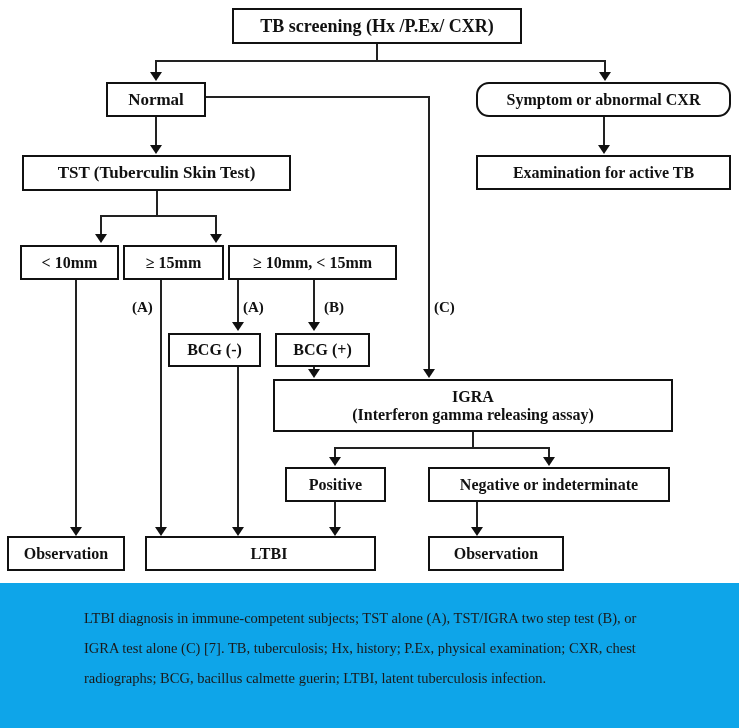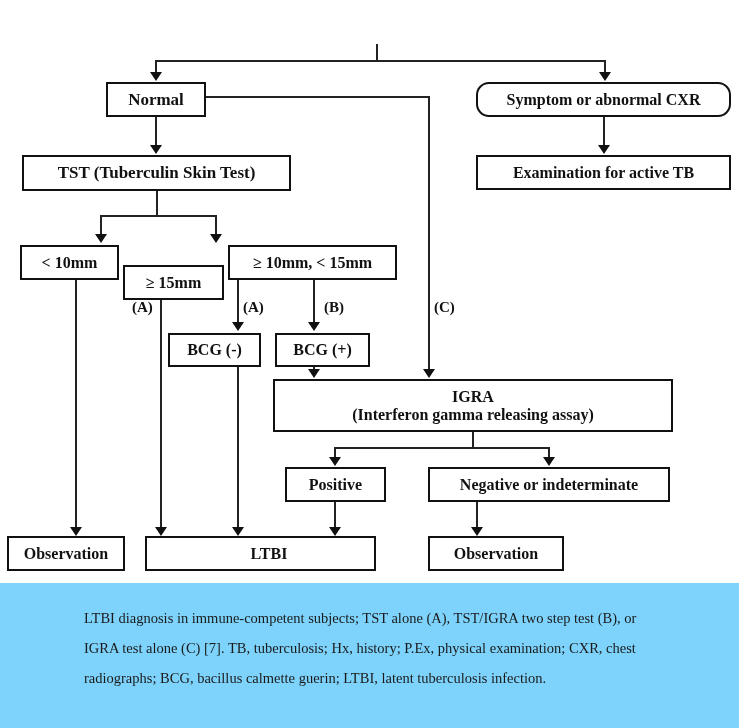--- a/index.html
+++ b/index.html
@@ -33,21 +33,21 @@
     width: 739px;
     height: 583px;
     background: #ffffff;
   }
   .caption-area {
     position: absolute;
     left: 0;
     top: 583px;
     width: 739px;
     height: 145px;
-    background: #7dd3fc;
+    background: #0ea5e9;
   }
 
   
   .node {
     position: absolute;
     box-sizing: border-box;
     border: 2px solid #111111;
     background: #ffffff;
     display: flex;
     align-items: center;
@@ -104,20 +104,23 @@
 </head>
 <body>
 
 <div id="page">
 
   <div class="edge-strip left"></div>
   <div class="edge-strip right"></div>
 
   <div class="diagram-area">
 
+    <div class="node" style="left:232px; top:8px; width:290px; height:36px; font-size:18px;">
+      <span>TB screening (Hx /P.Ex/ CXR)</span>
+    </div>
 
     <div class="node" style="left:106px; top:82px; width:100px; height:35px; font-size:17px;">
       <span>Normal</span>
     </div>
 
     <div class="node" style="left:476px; top:82px; width:255px; height:35px; font-size:16px;border-radius:13px;">
       <span>Symptom or abnormal CXR</span>
     </div>
 
     <div class="node" style="left:22px; top:155px; width:269px; height:36px; font-size:17px;justify-content:center;">
@@ -125,21 +128,21 @@
     </div>
 
     <div class="node" style="left:476px; top:155px; width:255px; height:35px; font-size:16px;">
       <span>Examination for active TB</span>
     </div>
 
     <div class="node" style="left:20px; top:245px; width:99px; height:35px; font-size:16px;">
       <span>&lt; 10mm</span>
     </div>
 
-    <div class="node" style="left:123px; top:245px; width:101px; height:35px; font-size:16px;margin-top:20px;">
+    <div class="node" style="left:123px; top:245px; width:101px; height:35px; font-size:16px;">
       <span>≥ 15mm</span>
     </div>
 
     <div class="node" style="left:228px; top:245px; width:169px; height:35px; font-size:16px;">
       <span>≥ 10mm, &lt; 15mm</span>
     </div>
 
     <div class="node" style="left:168px; top:333px; width:93px; height:34px; font-size:16px;">
       <span>BCG (-)</span>
     </div>

